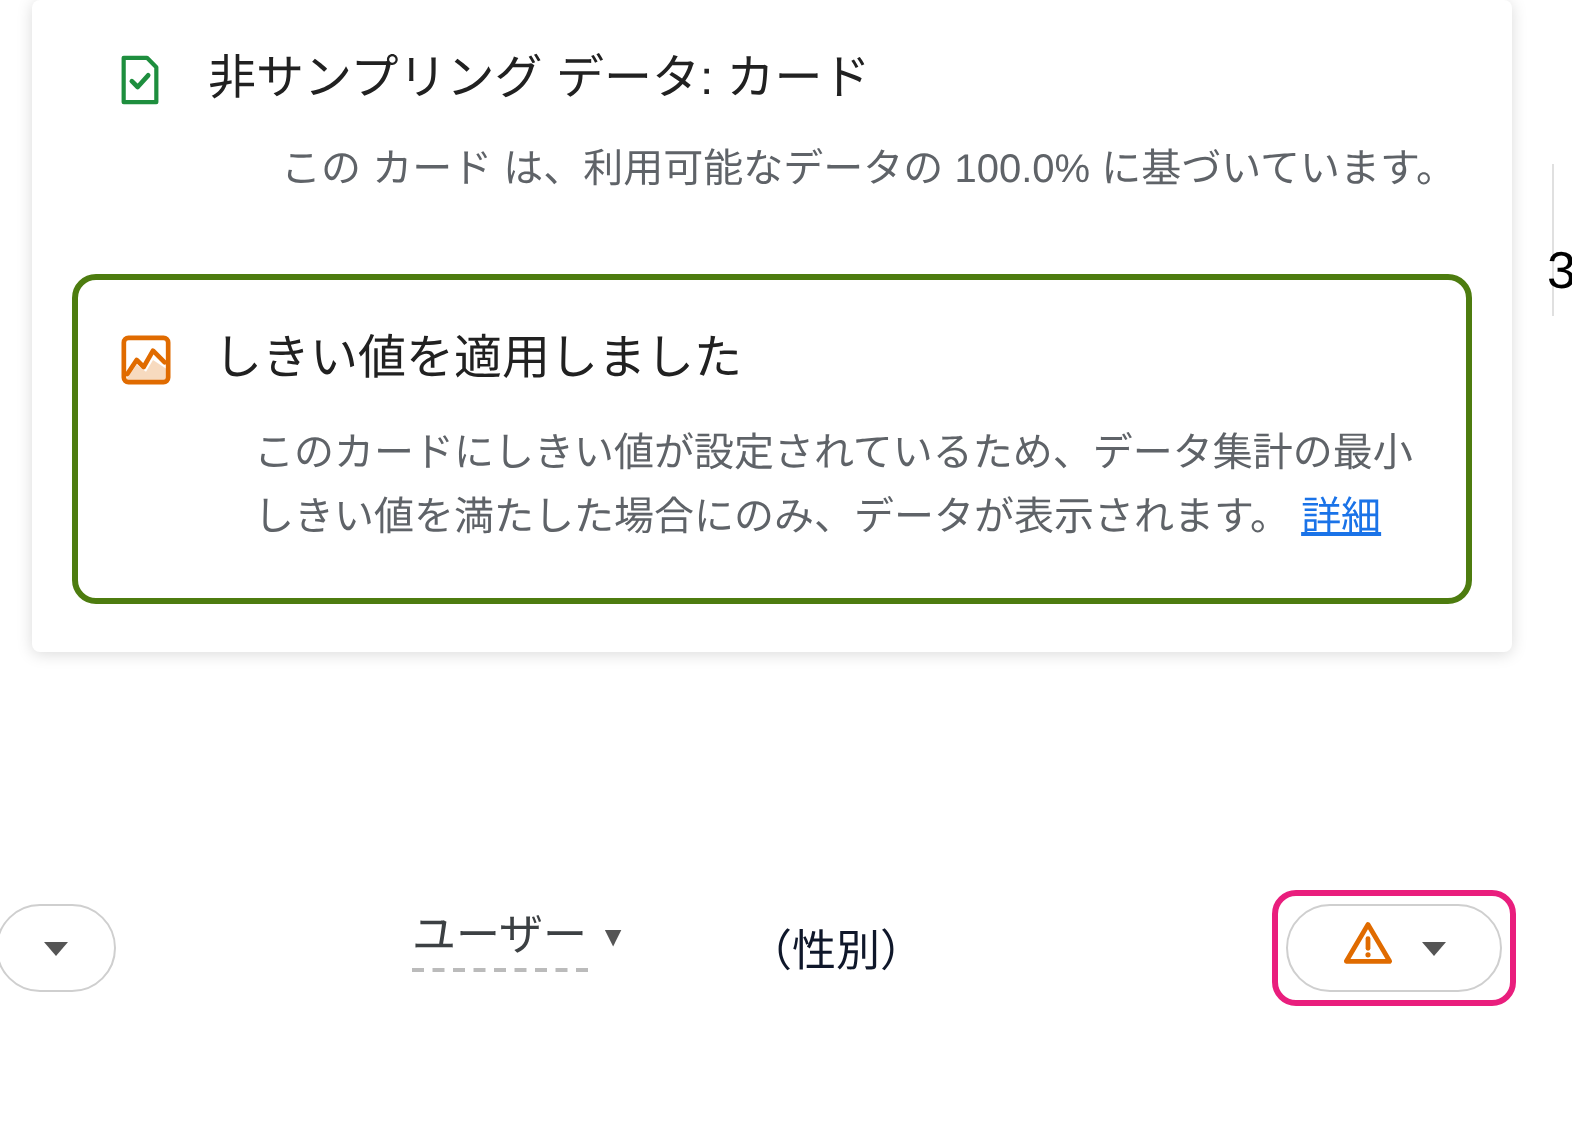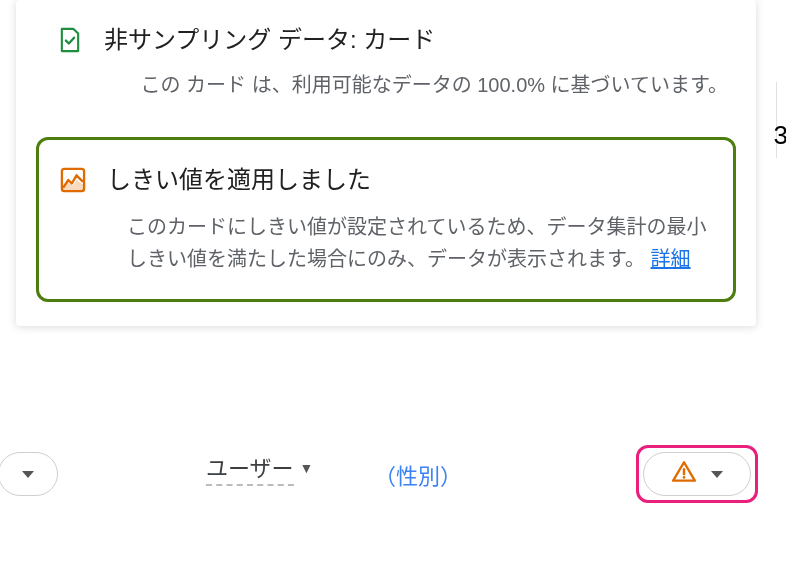--- a/index.html
+++ b/index.html
@@ -103,21 +103,21 @@
     .user-caret {
       font-size: 14px;
       color: #555;
       margin-left: 2px;
     }
     .gender-label {
       position: absolute;
       left: 374px;
       top: 458px;
       font-size: 22px;
-      color: #3b82f6;
+      color: #0f172a;
     }
     .alert-pill-box {
       position: absolute;
       left: 636px;
       top: 445px;
       border: 3px solid #e91e7d;
       border-radius: 12px;
       padding: 4px;
     }
     .alert-pill {

